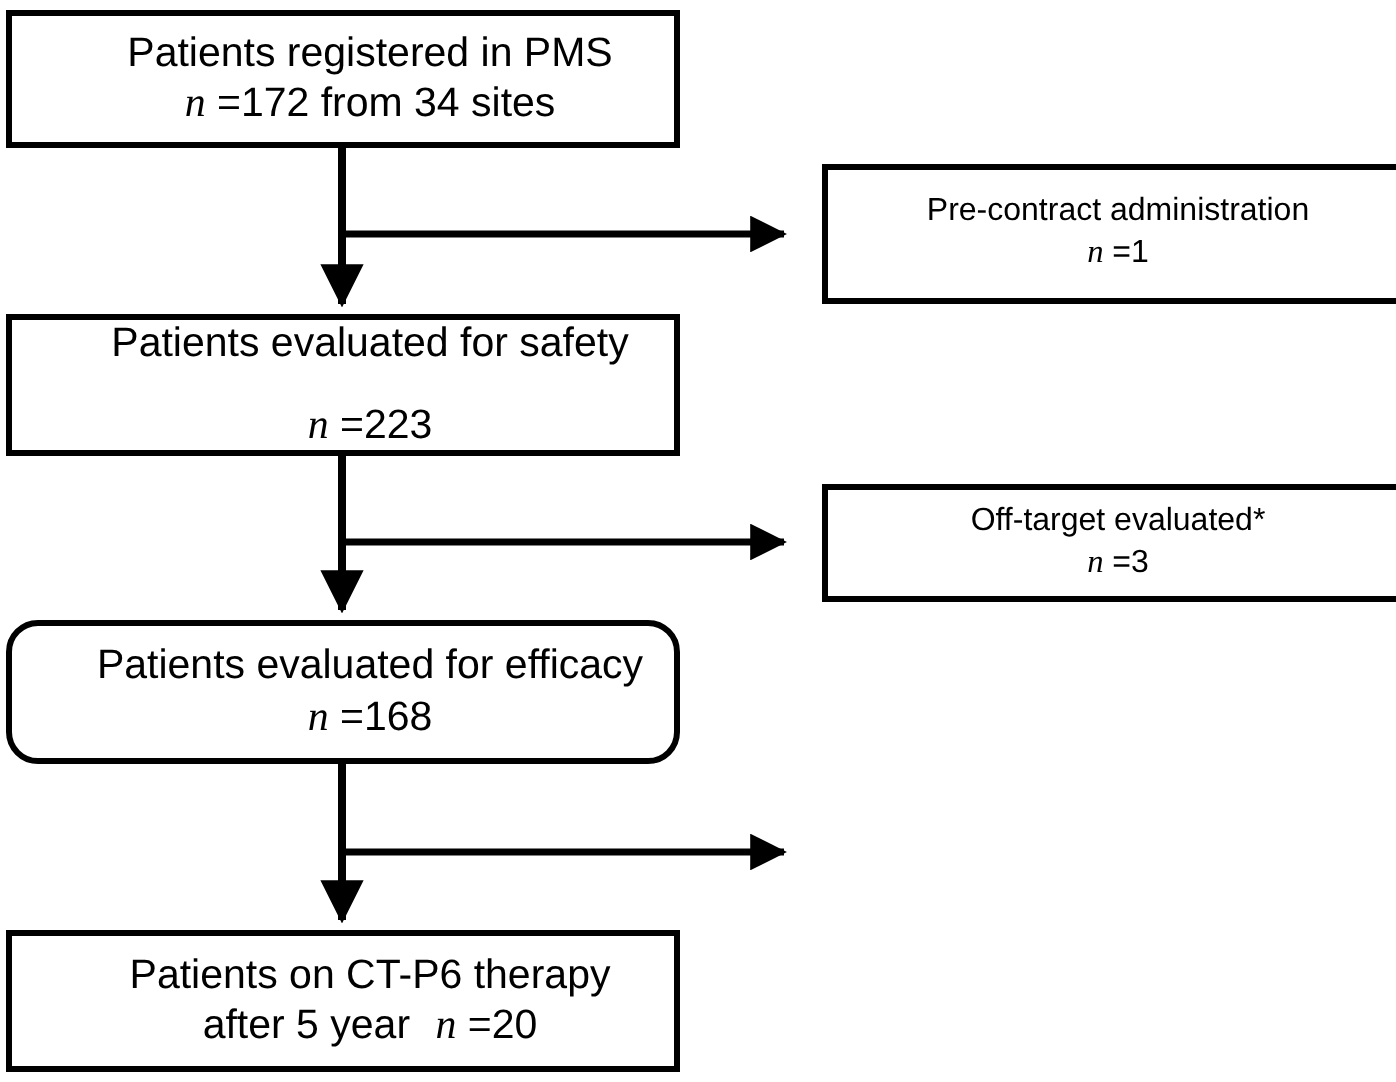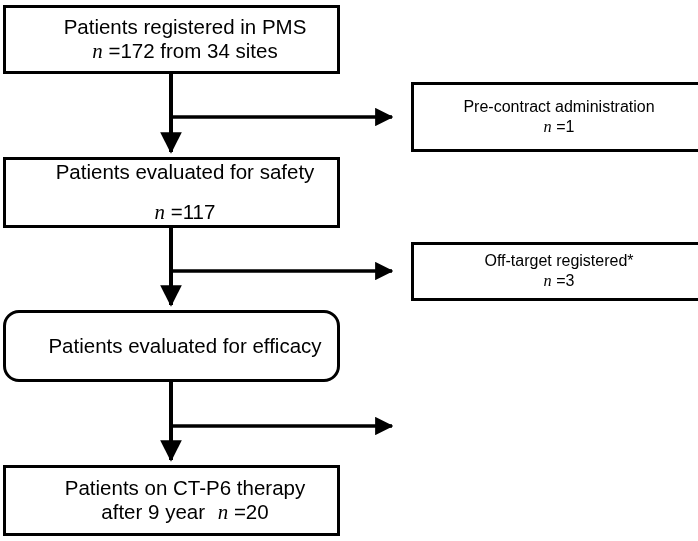--- a/index.html
+++ b/index.html
@@ -89,46 +89,50 @@
     <span class="line">
       <span class="ital">n</span>
       <span>=172 from 34 sites</span>
     </span>
   </div>
 
   <div class="node n-left" style="left:3px; top:157px; width:337px; height:71px;gap:16px;">
     <span class="line">Patients evaluated for safety</span>
     <span class="line">
       <span class="ital">n</span>
-      <span>=117</span>
+      <span>=223</span>
     </span>
   </div>
 
   <div class="node n-left" style="left:3px; top:310px; width:337px; height:72px;border-radius:16px;">
     <span class="line">Patients evaluated for efficacy</span>
+    <span class="line">
+      <span class="ital">n</span>
+      <span>=168</span>
+    </span>
   </div>
 
   <div class="node n-left" style="left:3px; top:465px; width:337px; height:71px;">
     <span class="line">Patients on CT-P6 therapy</span>
     <span class="line">
-      <span>after 9 year</span><span class="gap"></span><span class="ital">n</span>
+      <span>after 5 year</span><span class="gap"></span><span class="ital">n</span>
       <span>=20</span>
     </span>
   </div>
 
   <div class="node n-right" style="left:399px; top:82px; width:296px; height:70px;">
     <span class="line">Pre-contract administration</span>
     <span class="line">
       <span class="ital">n</span>
       <span>=1</span>
     </span>
   </div>
 
   <div class="node n-right" style="left:399px; top:242px; width:296px; height:59px;">
-    <span class="line">Off-target registered*</span>
+    <span class="line">Off-target evaluated*</span>
     <span class="line">
       <span class="ital">n</span>
       <span>=3</span>
     </span>
   </div>
 
 
 </div>
 
 </body></html>

